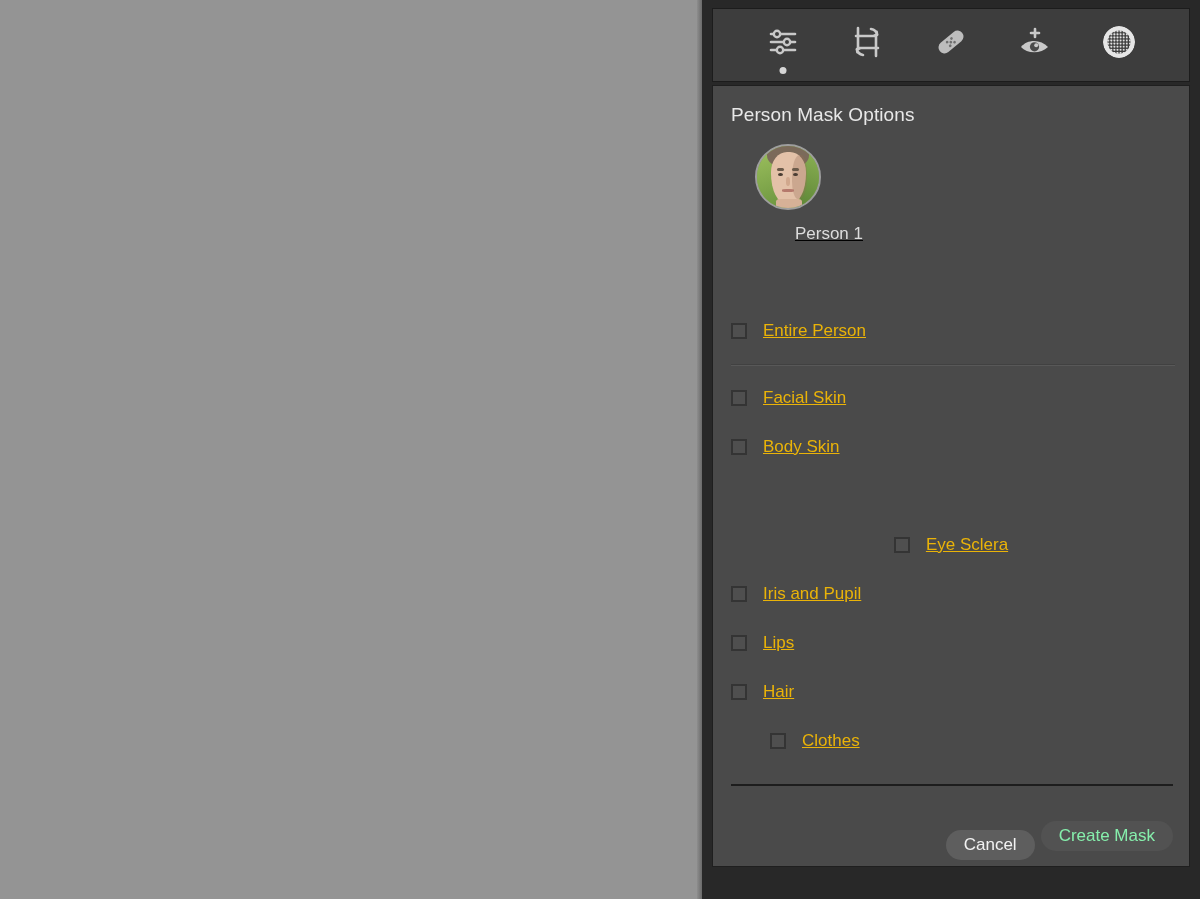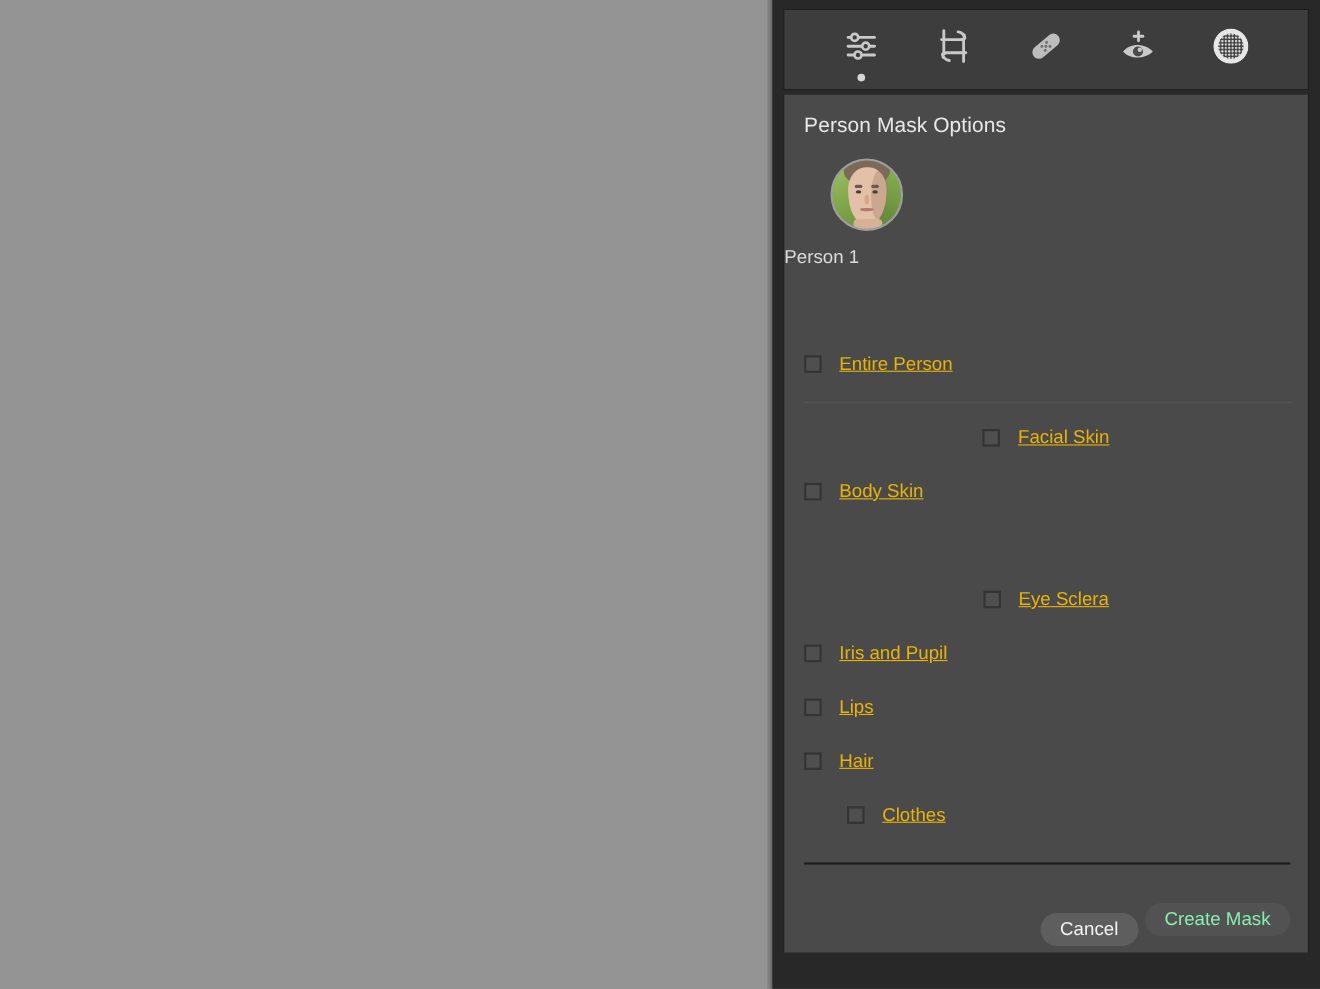--- a/index.html
+++ b/index.html
@@ -98,21 +98,22 @@
     font-size: 19px;
     color: #e8e8e8;
     letter-spacing: 0.1px;
   }
 
   
   .person-block {
     position: absolute;
     left: 0; top: 58px;
     width: 150px;
-    text-align: left;
+    text-align: right;
+    text-decoration: underline;
   }
   .avatar {
     width: 66px; height: 66px;
     margin: 0 auto;
     border-radius: 50%;
     border: 2px solid #9e9e9e;
     overflow: hidden;
     position: relative;
     background: #7fa64e;
     box-sizing: border-box;
@@ -387,21 +388,21 @@
       <div class="person-label">Person 1</div>
     </div>
 
     <div class="checkbox-row" style="top:231px;">
       <span class="cbox"></span>
       <span class="cb-label">Entire Person</span>
     </div>
 
     <div class="divider-light" style="top:278px;"></div>
 
-    <div class="checkbox-row" style="top:298px;justify-content:center;">
+    <div class="checkbox-row" style="top:298px;">
       <span class="cbox"></span>
       <span class="cb-label">Facial Skin</span>
     </div>
     <div class="checkbox-row" style="top:347px;">
       <span class="cbox"></span>
       <span class="cb-label">Body Skin</span>
     </div>
     <div class="checkbox-row" style="top:445px;justify-content:center;">
       <span class="cbox"></span>
       <span class="cb-label">Eye Sclera</span>

